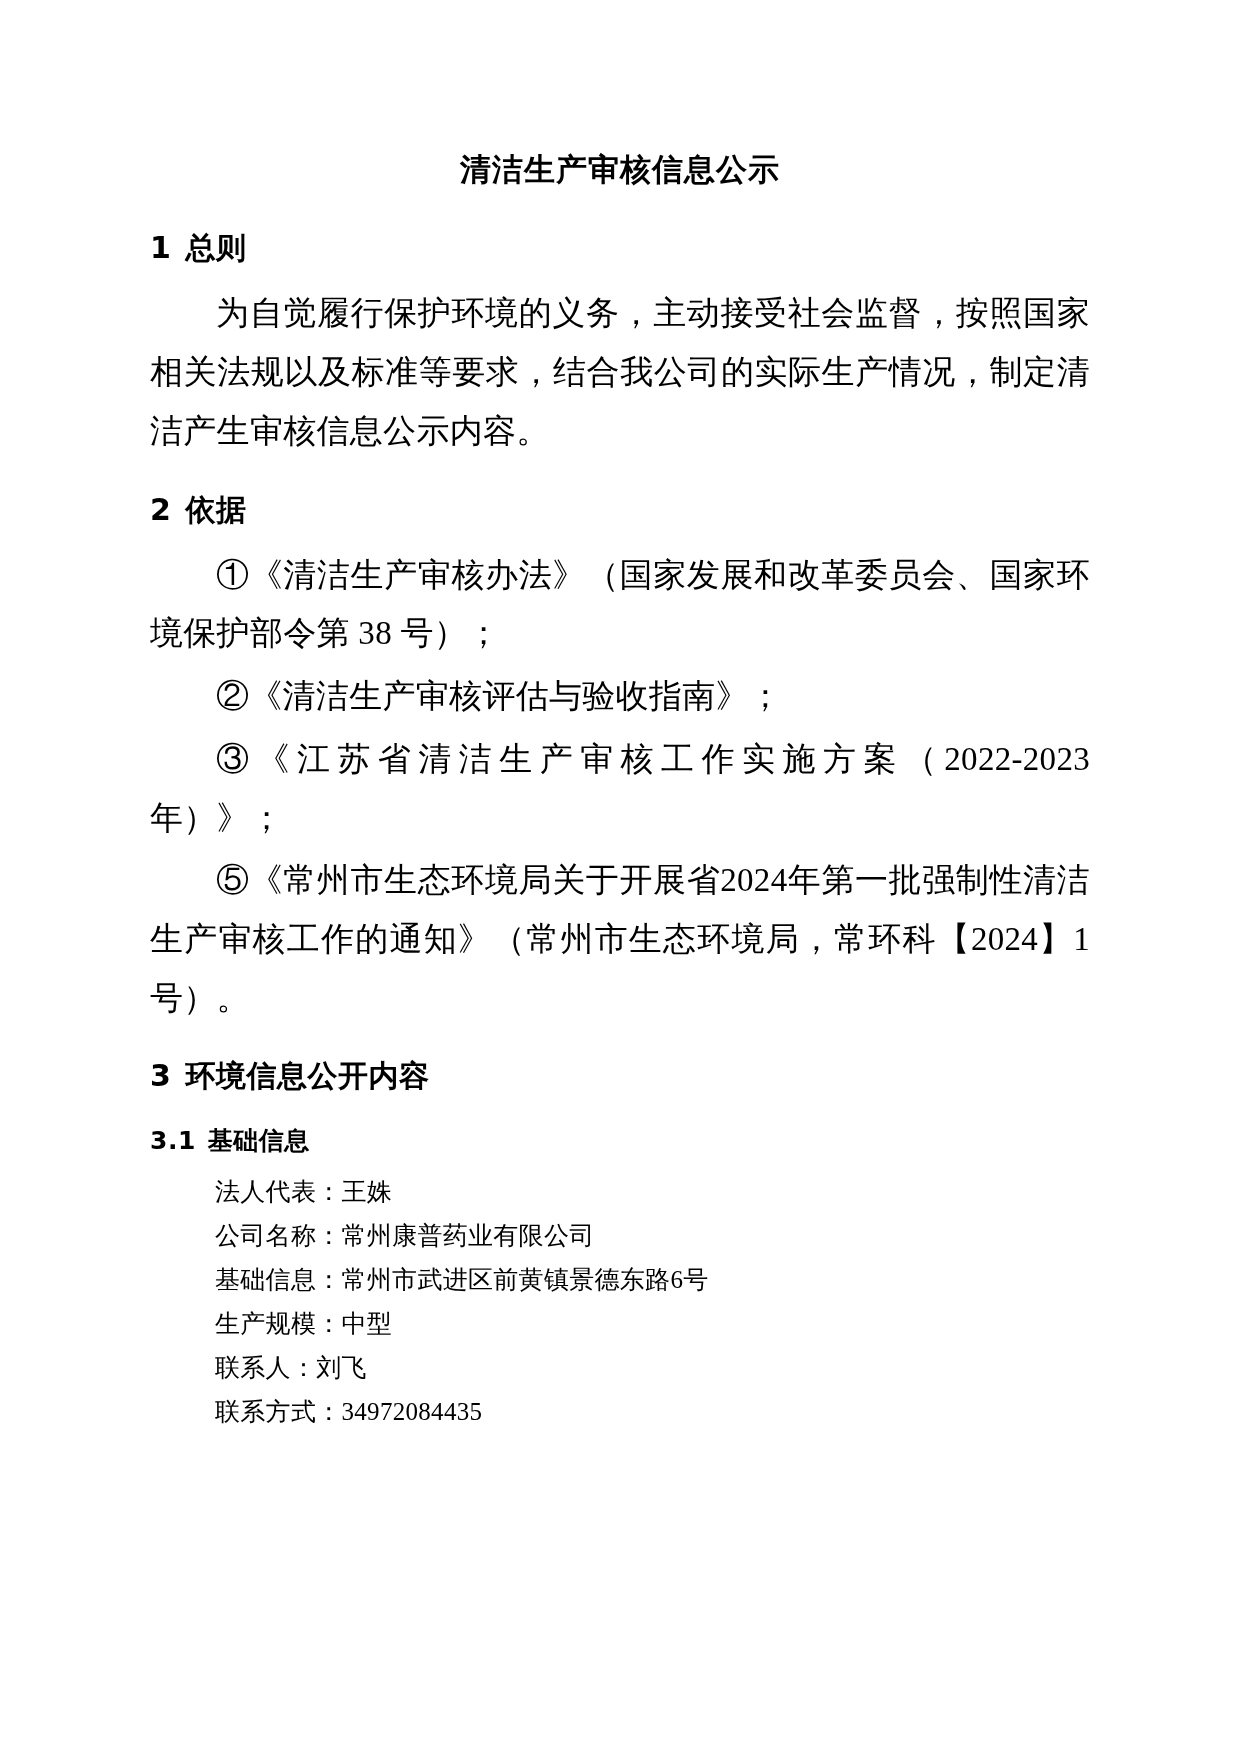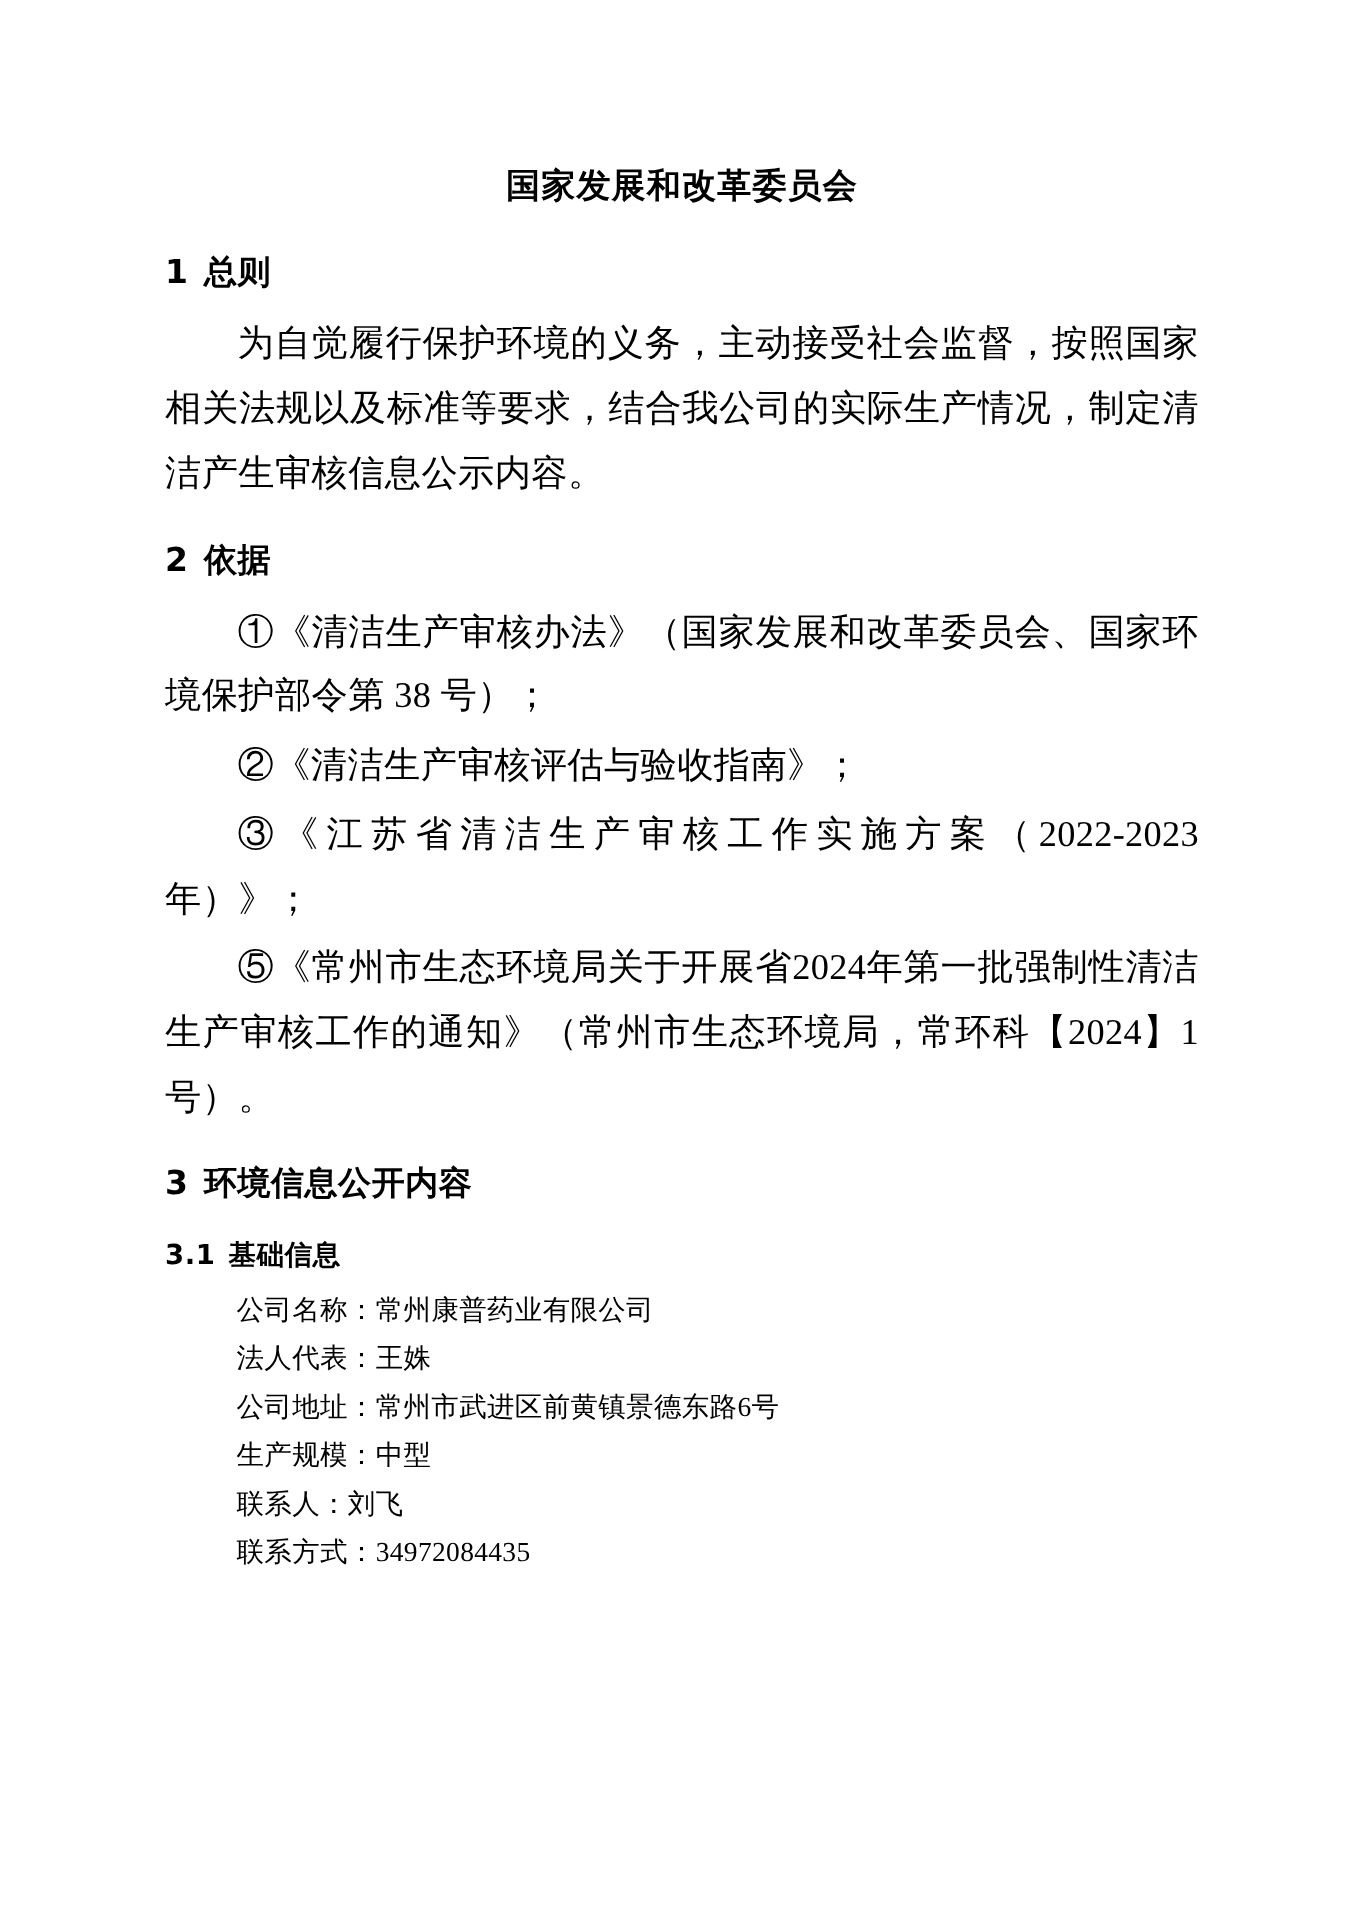--- a/index.html
+++ b/index.html
@@ -73,21 +73,21 @@
     margin: 0;
     padding-left: 2.6em;
     letter-spacing: 0.3px;
   }
 </style>
 </head>
 <body>
 
 <div class="page">
 
-  <h1 class="doc-title">国家发展和改革委员会</h1>
+  <h1 class="doc-title">清洁生产审核信息公示</h1>
 
   <h2 class="h1">
     <span class="num">1</span><span>总则</span>
   </h2>
 
   <p class="body-text">为自觉履行保护环境的义务，主动接受社会监督，按照国家相关法规以及标准等要求，结合我公司的实际生产情况，制定清洁产生审核信息公示内容。</p>
 
   <h2 class="h1">
     <span class="num">2</span><span>依据</span>
   </h2>
@@ -99,21 +99,21 @@
 
   <h2 class="h1">
     <span class="num">3</span><span>环境信息公开内容</span>
   </h2>
 
   <h3 class="h2">
     <span class="num">3.1</span><span>基础信息</span>
   </h3>
 
   <ul class="info-list">
+    <li>法人代表：王姝</li>
     <li>公司名称：常州康普药业有限公司</li>
-    <li>法人代表：王姝</li>
-    <li>公司地址：常州市武进区前黄镇景德东路6号</li>
+    <li>基础信息：常州市武进区前黄镇景德东路6号</li>
     <li>生产规模：中型</li>
     <li>联系人：刘飞</li>
     <li>联系方式：34972084435</li>
   </ul>
 
 </div>
 
 </body></html>

